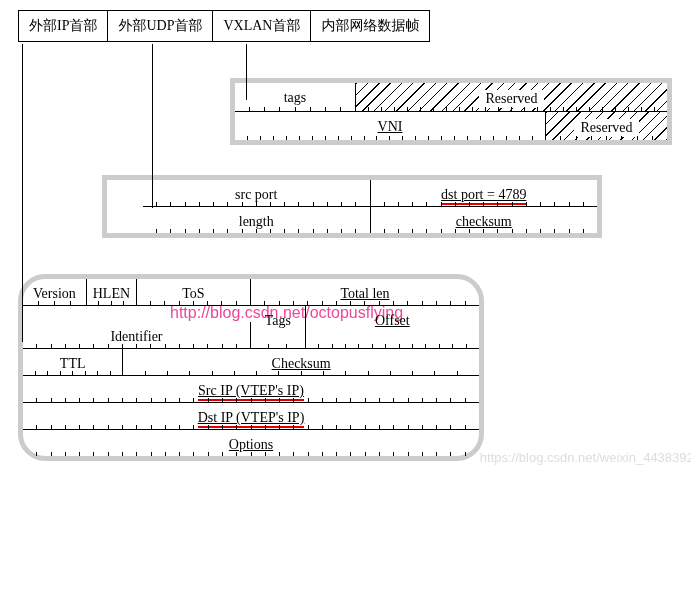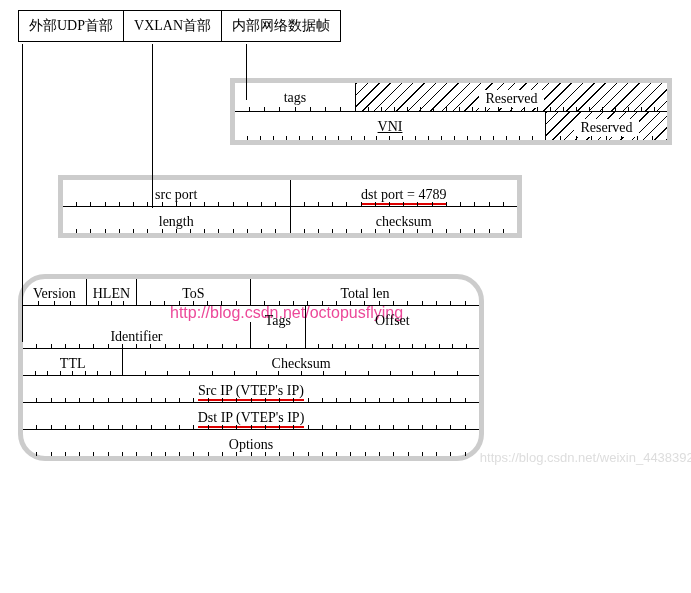--- a/index.html
+++ b/index.html
@@ -21,36 +21,36 @@
     padding: 6px 10px;
     margin-right: -1px;
     background: #fff;
   }
   .structwrap {
     border: 5px solid #ccc;
     background: #fff;
     padding: 0;
   }
   .structwrap.vxlan { margin-left: 220px; width: 432px; margin-top: 36px; }
-  .structwrap.udp   { margin-left: 48px; width: 454px; margin-top: 30px; }
+  .structwrap.udp   { margin-left: 92px; width: 454px; margin-top: 30px; padding-left: 36px; }
   .structwrap.ip    { margin-left: 8px;   width: 456px; margin-top: 36px; border-radius: 27px; }
   .row {
     display: flex;
     align-items: stretch;
     border-top: 1px solid #000;
   }
   .row:first-child { border-top: none; }
   .cell {
     border-right: 1px solid #000;
     text-align: center;
     padding: 7px 0 3px 0;
     position: relative;
     box-sizing: border-box;
   }
-  .cell:last-child { border-right: none; }
+  .cell:last-child { border-right: none; text-decoration: underline; }
   .ticks {
     display: flex;
     position: absolute;
     left: 0; right: 0; bottom: 0;
     height: 4px;
   }
   .ticks span {
     flex: 1;
     border-right: 1px solid #000;
     height: 4px;
@@ -81,20 +81,21 @@
     color: #ec4899;
     font-family: Arial, sans-serif;
     font-size: 16px;
     pointer-events: none;
   }
 </style>
 </head>
 <body>
 
 <div class="topboxes">
+  <div class="topbox">外部IP首部</div>
   <div class="topbox">外部UDP首部</div>
   <div class="topbox">VXLAN首部</div>
   <div class="topbox">内部网络数据帧</div>
 </div>
 
 <div class="connector" style="left:246px; top:44px; width:1px; height:56px; border-bottom:none;"></div>
 <div class="connector" style="left:152px; top:44px; width:1px; height:164px; border-bottom:none;"></div>
 <div class="connector" style="left:22px; top:44px; width:1px; height:298px; border-bottom:none;"></div>
 
 <div class="structwrap vxlan">

